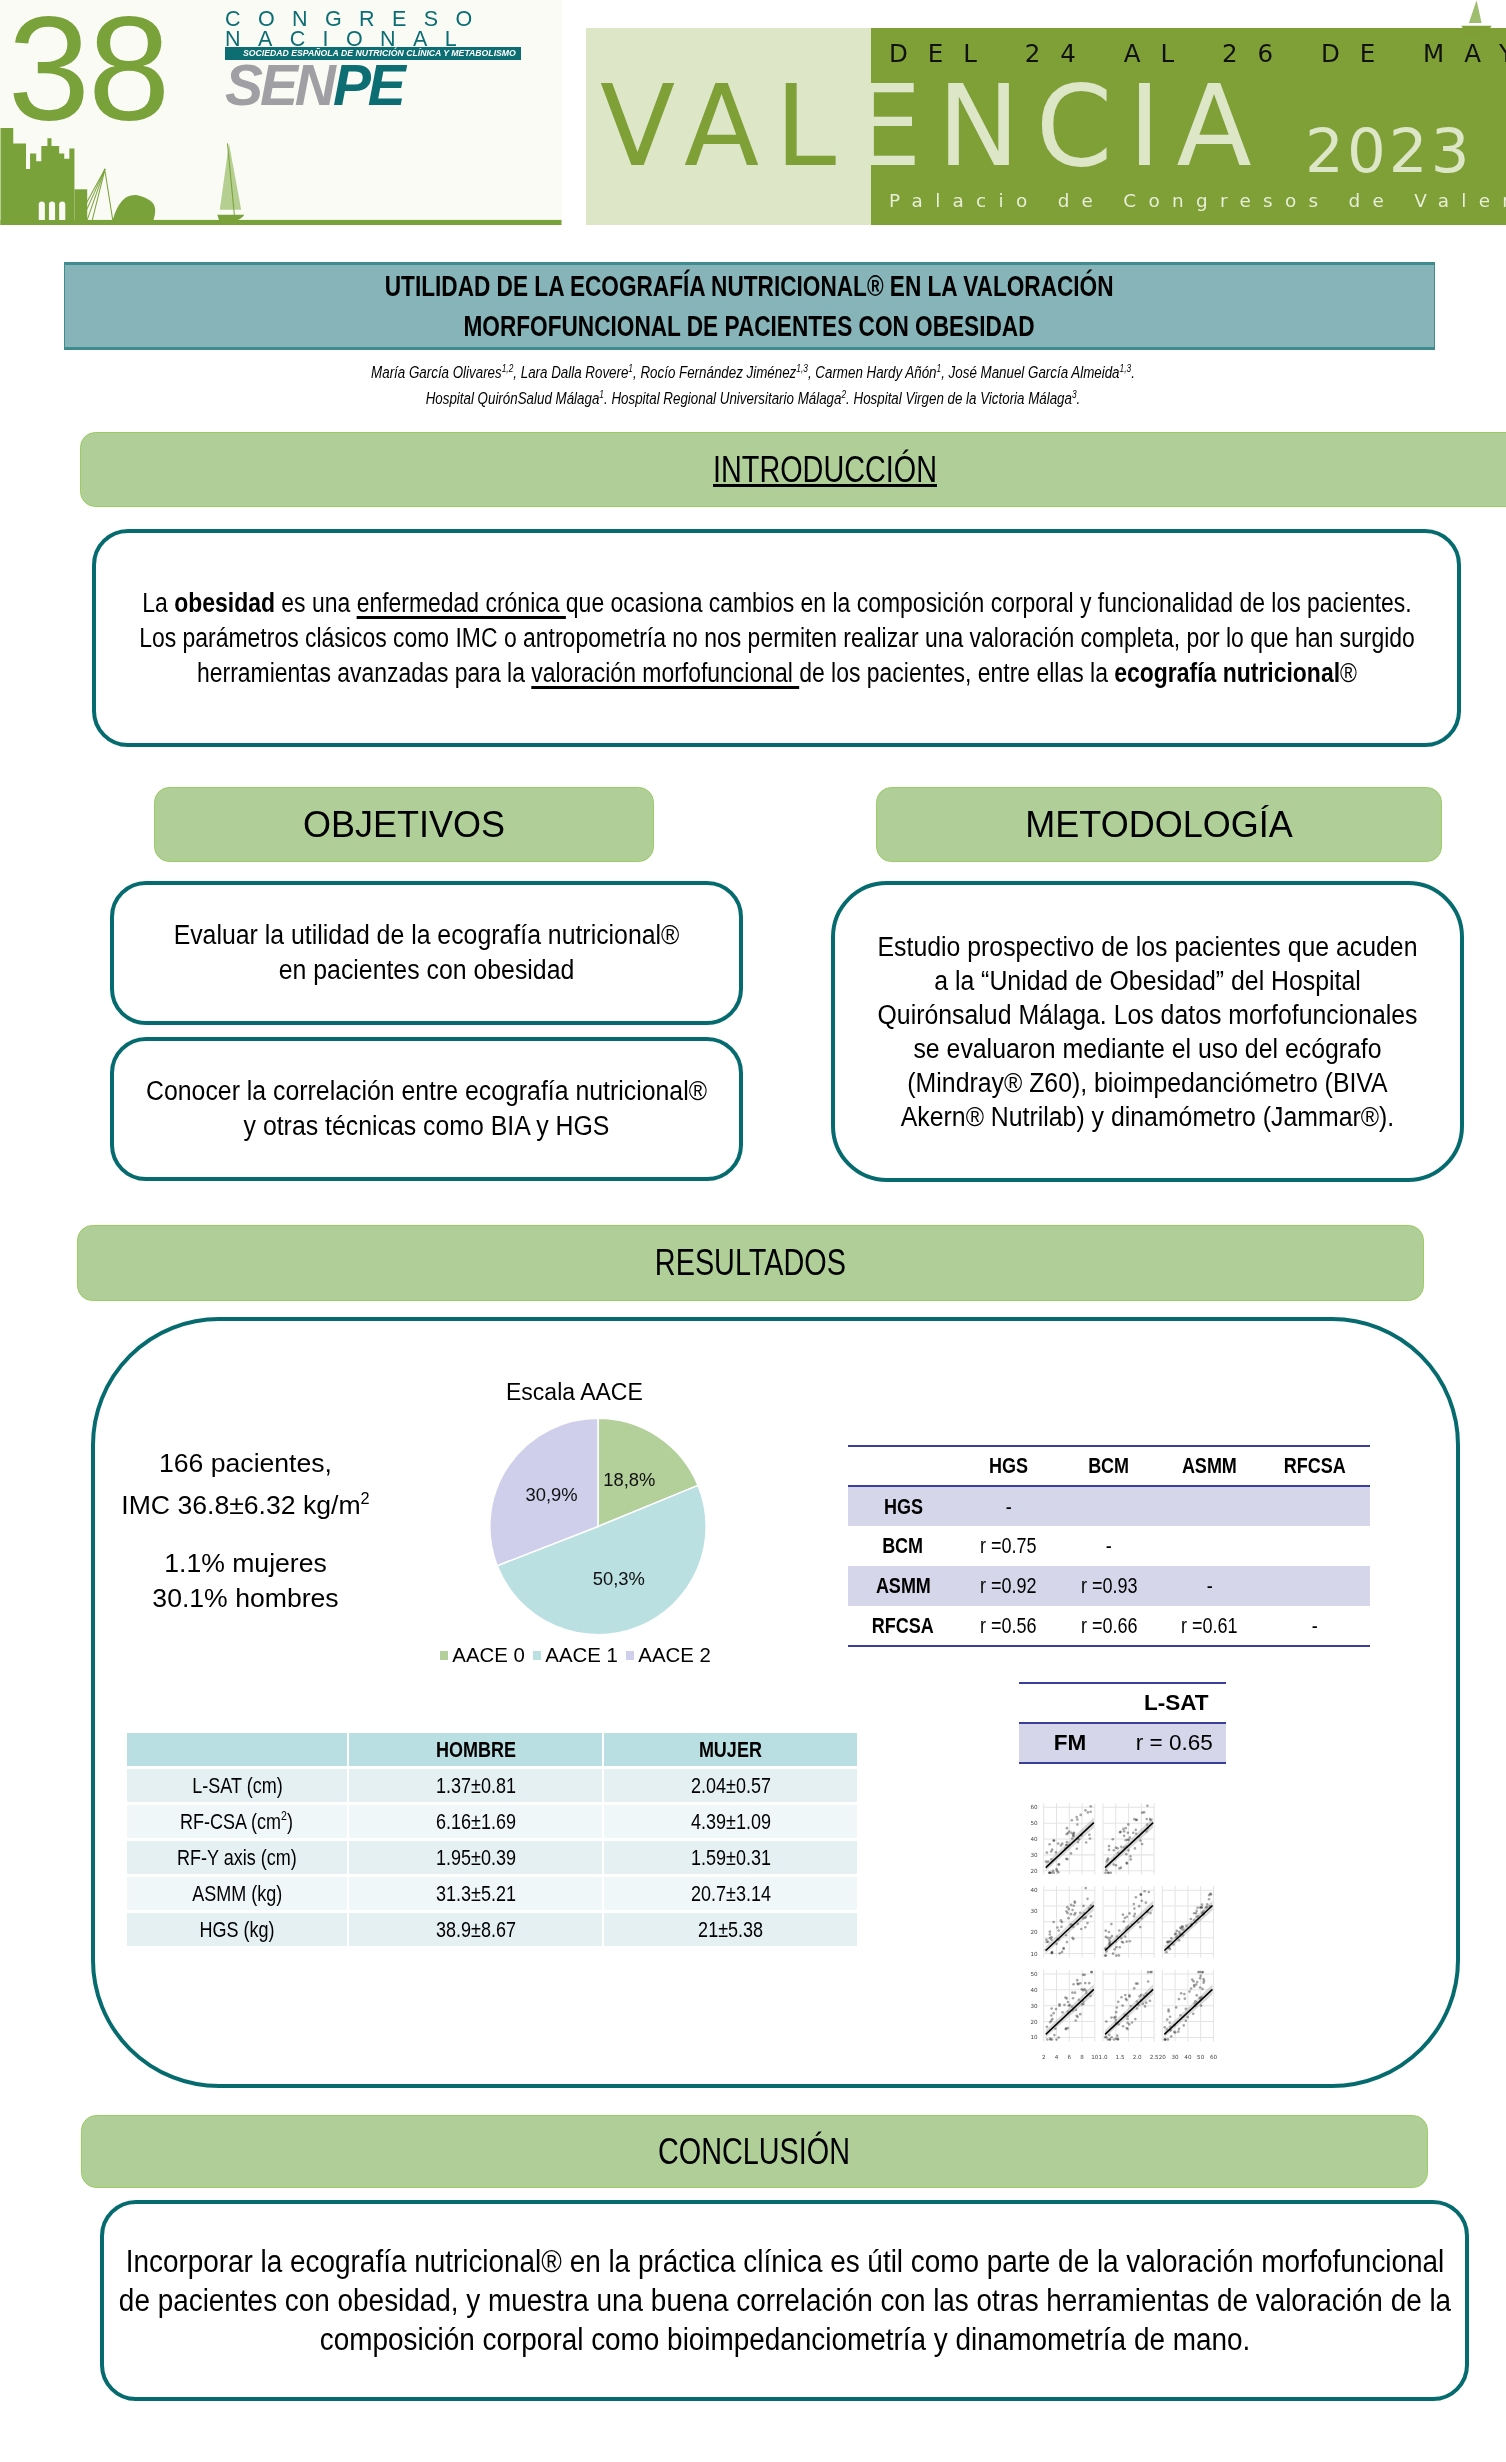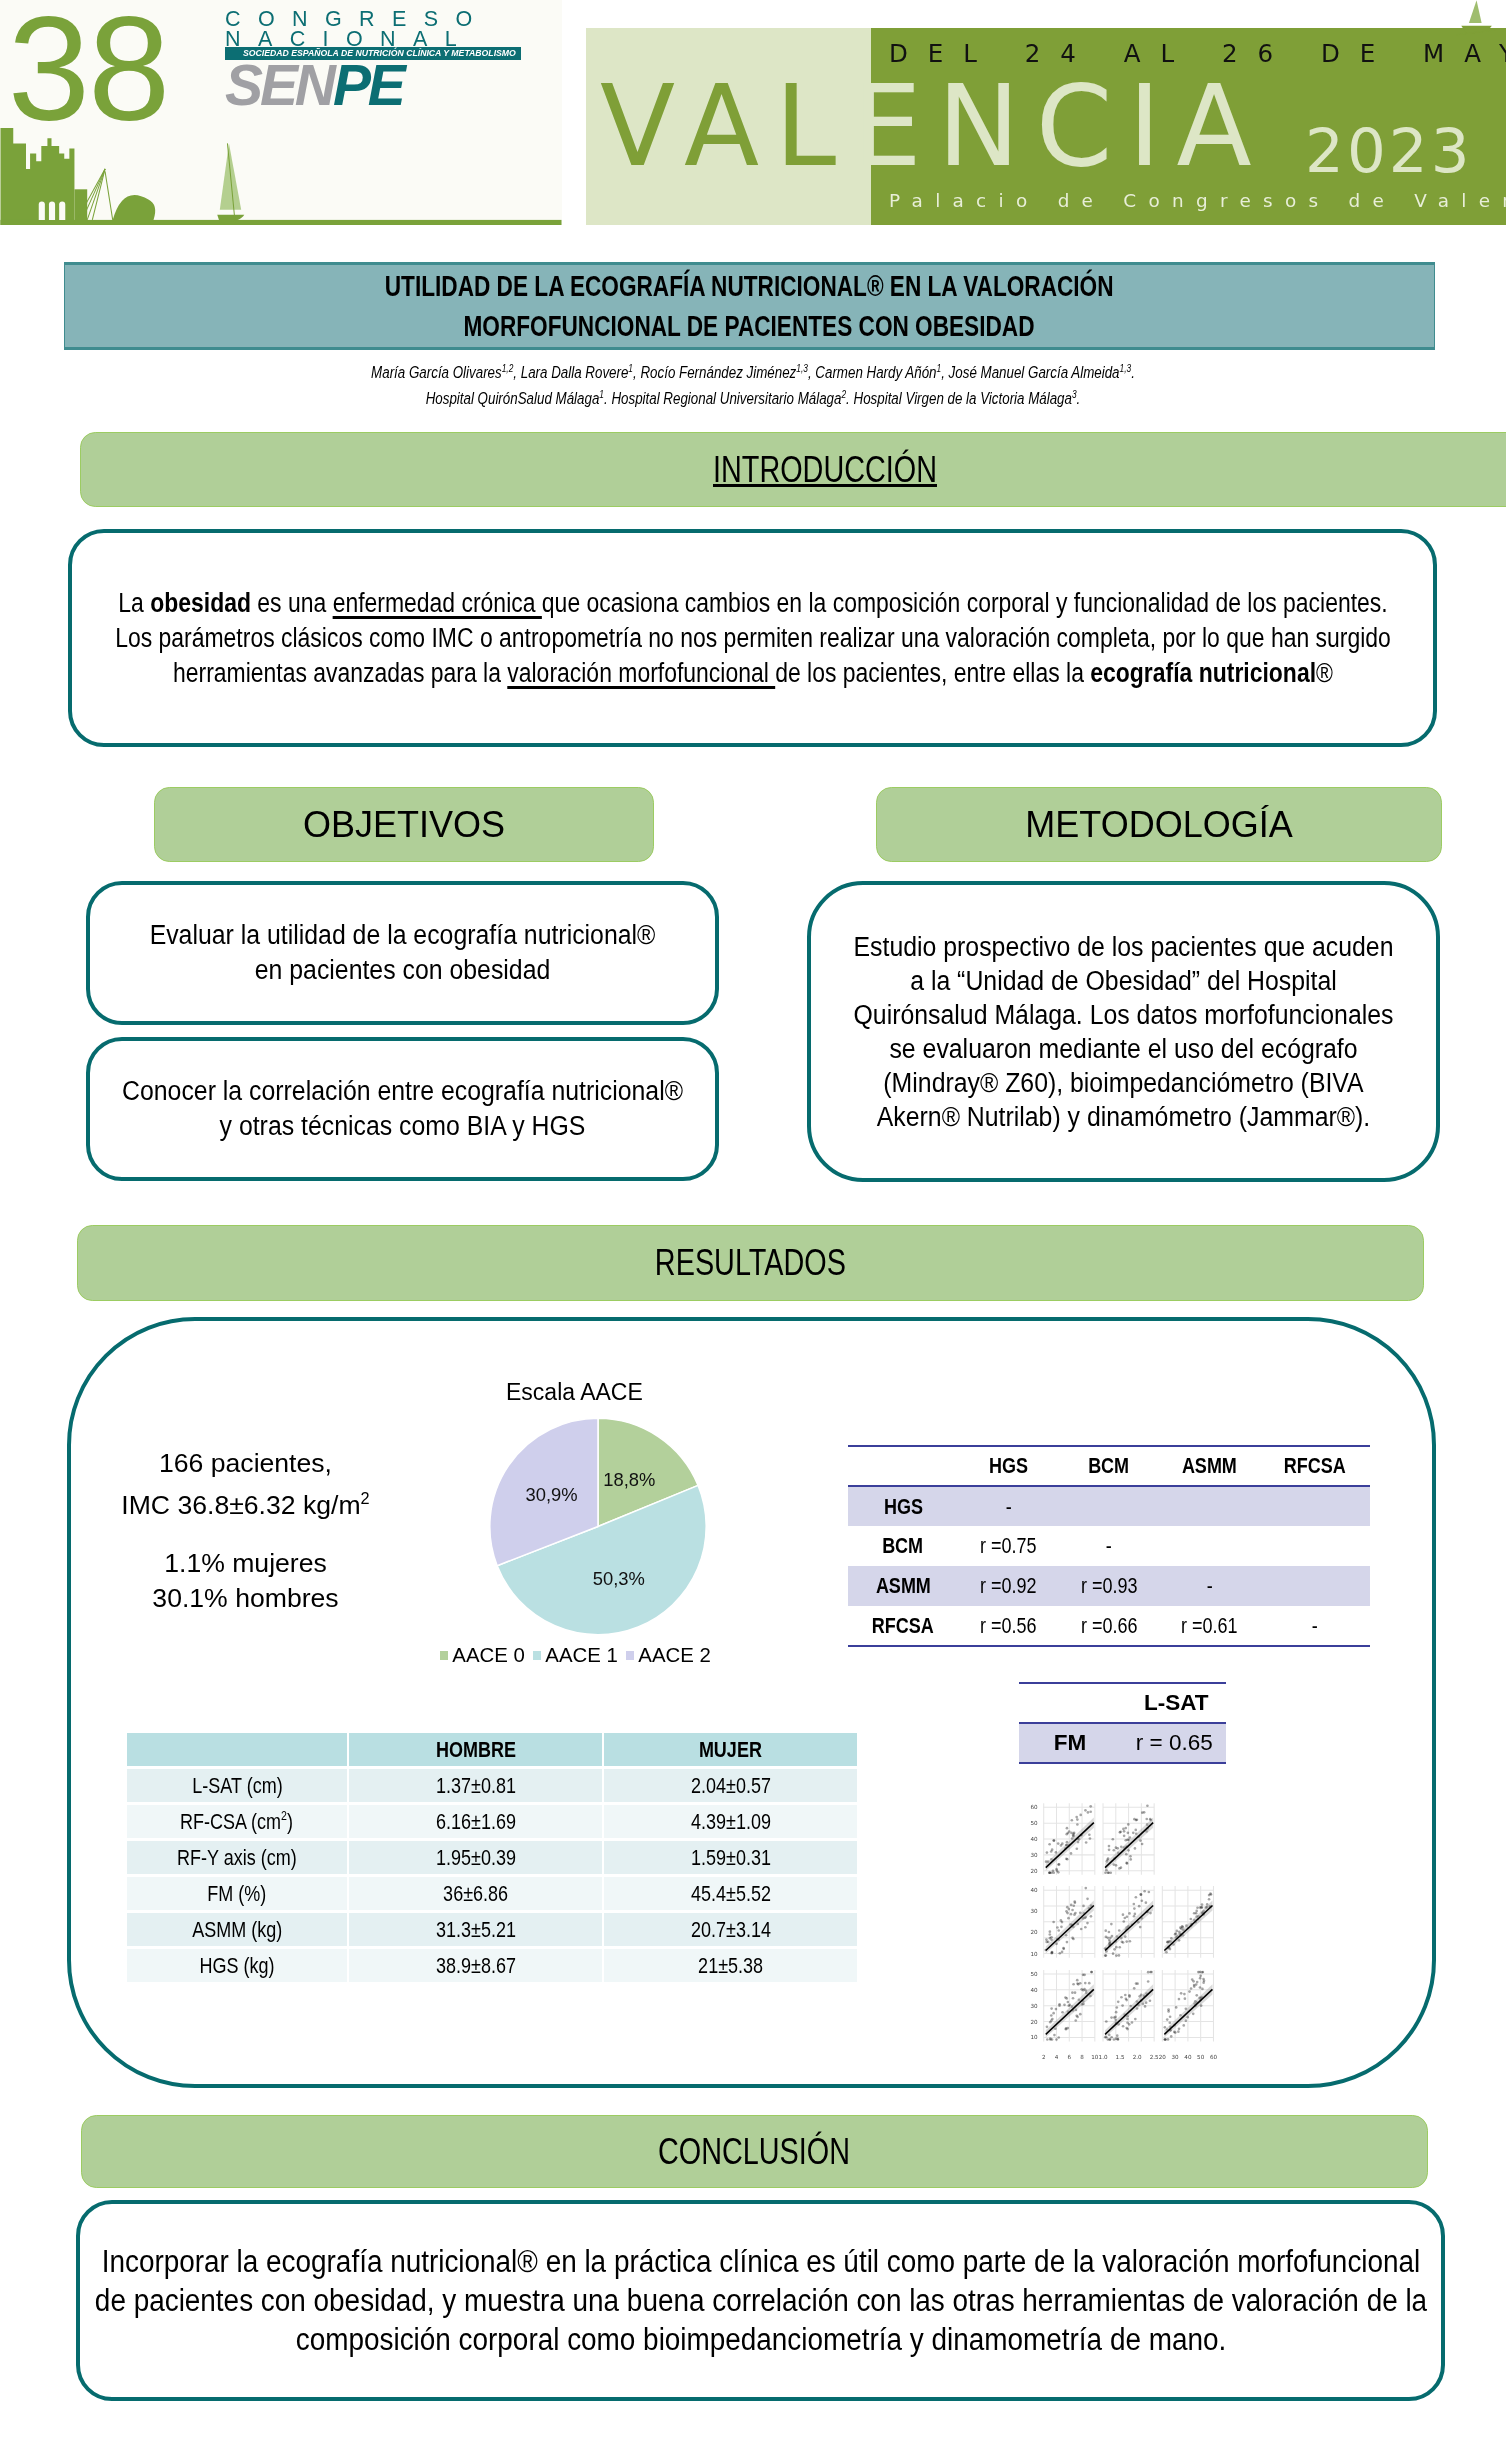--- a/index.html
+++ b/index.html
@@ -33,21 +33,21 @@
   .title-line { font-size: 29px; font-weight: 700; line-height: 40px; transform: scaleX(0.78); white-space: nowrap; }
   #authors { left: 0; top: 358px; width: 1506px; text-align: center; font-size: 16.3px; font-style: italic; line-height: 22.5px; transform: scaleX(0.82); transform-origin: center; }
   #authors sup { font-size: 10.2px; }
 
   
   .sec-head { background: #b0cf98; border: 1.5px solid #9ccc62; border-radius: 15.3px; display: flex; align-items: center; justify-content: center; }
   .sec-head span { font-size: 36px; line-height: 1; }
   .condensed { transform: scaleX(0.8); display: inline-block; }
 
   
-  .tbox { border: 4.6px solid #066b6e; background: #fff; display: flex; align-items: center; justify-content: center; text-align: center; }
+  .tbox { border: 4.6px solid #066b6e; background: #fff; display: flex; align-items: center; justify-content: center; text-align: center; margin-left: 24px; }
 
   #intro-head { left: 80px; top: 432px; width: 1490px; height: 75px; text-decoration: underline; }
   #intro-box { left: 68px; top: 529px; width: 1369px; height: 218px; border-radius: 36px; }
   #intro-text { font-size: 27px; line-height: 35px; transform: scaleX(0.85); width: 1584px; flex: none; }
   #intro-text b { font-weight: 700; }
   #intro-text u { text-decoration: underline; text-decoration-thickness: 2.6px; text-underline-offset: 4.1px; }
 
   #obj-head { left: 154px; top: 787px; width: 500px; height: 75px; }
   #met-head { left: 876px; top: 787px; width: 566px; height: 75px; }
   #obj-box-1 { left: 86px; top: 881px; width: 633px; height: 144px; border-radius: 36px; }
@@ -295,25 +295,20 @@
       </tr>
       <tr>
         <th><span class="cond"><span>RF-CSA (cm</span><sup>2</sup><span>)</span></span></th>
         <td><span class="cond">6.16±1.69</span></td>
         <td><span class="cond">4.39±1.09</span></td>
       </tr>
       <tr>
         <th><span class="cond"><span>RF-Y axis (cm)</span></span></th>
         <td><span class="cond">1.95±0.39</span></td>
         <td><span class="cond">1.59±0.31</span></td>
-      </tr>
-      <tr>
-        <th><span class="cond"><span>FM (%)</span></span></th>
-        <td><span class="cond">36±6.86</span></td>
-        <td><span class="cond">45.4±5.52</span></td>
       </tr>
       <tr>
         <th><span class="cond"><span>ASMM (kg)</span></span></th>
         <td><span class="cond">31.3±5.21</span></td>
         <td><span class="cond">20.7±3.14</span></td>
       </tr>
       <tr>
         <th><span class="cond"><span>HGS (kg)</span></span></th>
         <td><span class="cond">38.9±8.67</span></td>
         <td><span class="cond">21±5.38</span></td>

